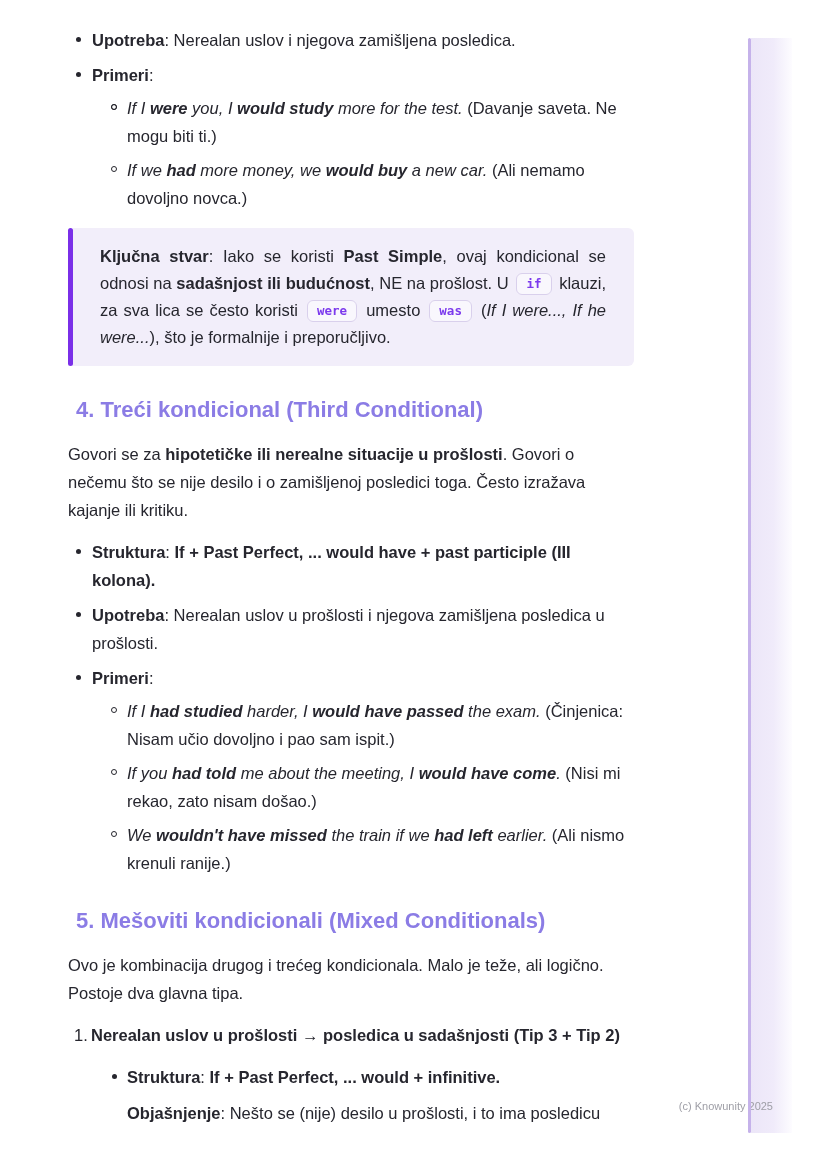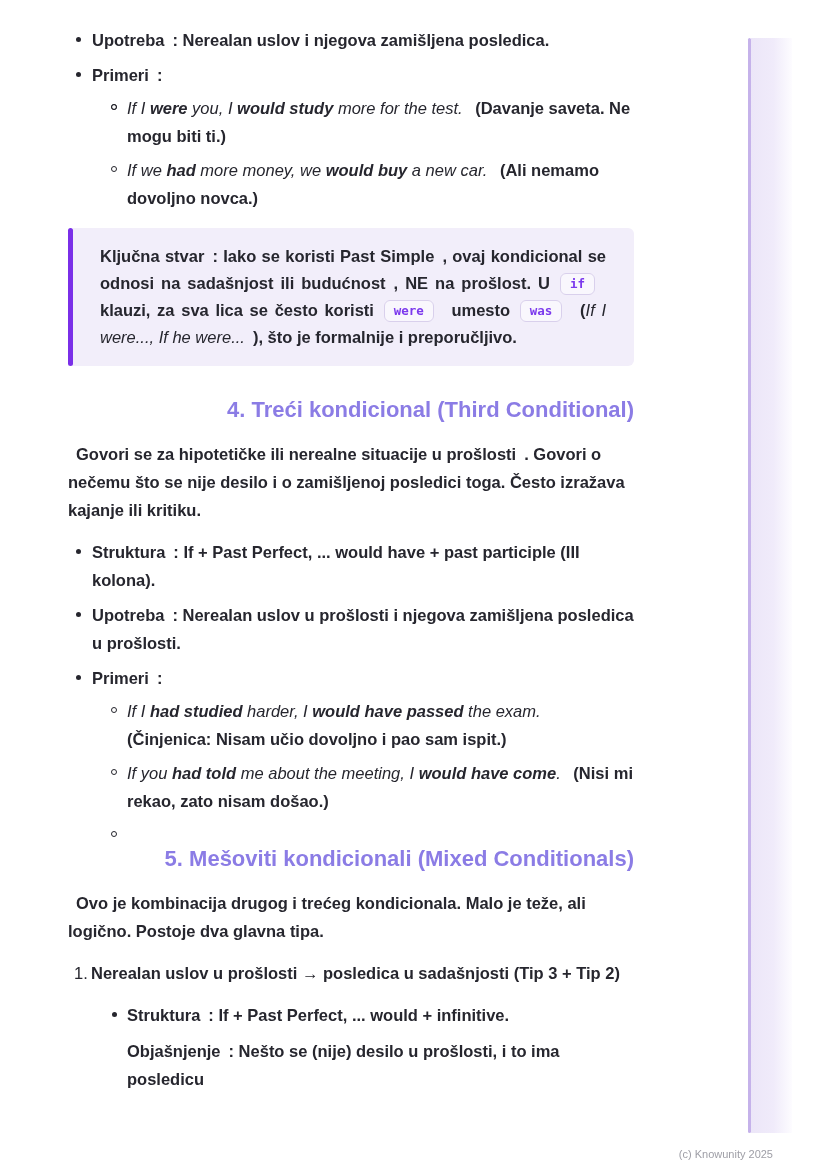--- a/index.html
+++ b/index.html
@@ -12,21 +12,21 @@
     overflow:hidden;
   }
   .content{
     position:absolute;
     left:68px;top:26px;
     width:566px;
     font-size:16.5px;
     line-height:28px;
   }
   
-  .seg-t{font-weight:700;font-style:normal;margin-left:8px;}
+  .seg-t{font-weight:400;font-style:normal;}
   .seg-b{font-weight:700;}
   .seg-i{font-style:italic;}
   .seg-bi{font-weight:700;font-style:italic;}
   .chip{
     font-family:"DejaVu Sans Mono","Liberation Mono",monospace;
     font-size:12.5px;
     font-weight:bold;
     color:var(--code-color,#7c3aed);
     background:#f9f7fd;
     border:1px solid #d9d0ec;
@@ -59,22 +59,21 @@
     position:absolute;left:44px;top:11px;
     width:5px;height:5px;border-radius:50%;
     background:#26262e;
   }
   
   .h2{
     color:var(--heading-color,#8b7ce5);
     font-size:22px;
     font-weight:700;
     line-height:28px;
-    margin:30px 0 16px 0;
-    text-align:right;
+    margin:30px 0 16px 8px;
   }
   .para{margin:0 0 14px 0;}
   
   .callout{
     position:relative;
     background:var(--callout-bg,#f2eefa);
     border-radius:6px;
     padding:15px 28px 15px 32px;
     margin:16px 0 0 0;
   }
@@ -84,21 +83,21 @@
     border-radius:6px;
   }
   .callout-text{
     margin:0;
     line-height:27px;
     text-align:justify;
   }
   
   .footer{
     position:absolute;
-    top:1148px;right:55px;
+    top:1100px;right:55px;
     font-size:11px;
     color:#9e9ea6;
     z-index:2;
   }
   .strip-fill{
     position:absolute;
     left:751px;top:38px;
     width:41px;height:1095px;
     background:linear-gradient(to right,#ece6f8 0%,#f0ebfa 55%,#fdfcff 100%);
     z-index:1;
@@ -132,21 +131,21 @@
       </div>
       <div class="h2">4. Treći kondicional (Third Conditional)</div>
       <p class="para"><span class="seg-t">Govori se za </span><span class="seg-b">hipotetičke ili nerealne situacije u prošlosti</span><span class="seg-t">. Govori o nečemu što se nije desilo i o zamišljenoj posledici toga. Često izražava kajanje ili kritiku.</span></p>
       <div class="ulist">
         <div class="li-top"><span class="marker-disc"></span><span><span class="seg-b">Struktura</span><span class="seg-t">: </span><span class="seg-b">If + Past Perfect, ... would have + past participle (III kolona).</span></span></div>
         <div class="li-top"><span class="marker-disc"></span><span><span class="seg-b">Upotreba</span><span class="seg-t">: Nerealan uslov u prošlosti i njegova zamišljena posledica u prošlosti.</span></span></div>
         <div class="li-top"><span class="marker-disc"></span><span><span class="seg-b">Primeri</span><span class="seg-t">:</span></span></div>
         <div class="sublist">
           <div class="li-sub"><span class="marker-circle"></span><span><span class="seg-i">If I </span><span class="seg-bi">had studied</span><span class="seg-i"> harder, I </span><span class="seg-bi">would have passed</span><span class="seg-i"> the exam.</span><span class="seg-t"> (Činjenica: Nisam učio dovoljno i pao sam ispit.)</span></span></div>
           <div class="li-sub"><span class="marker-circle"></span><span><span class="seg-i">If you </span><span class="seg-bi">had told</span><span class="seg-i"> me about the meeting, I </span><span class="seg-bi">would have come</span><span class="seg-i">.</span><span class="seg-t"> (Nisi mi rekao, zato nisam došao.)</span></span></div>
-          <div class="li-sub"><span class="marker-circle"></span></div>
+          <div class="li-sub"><span class="marker-circle"></span><span><span class="seg-i">We </span><span class="seg-bi">wouldn't have missed</span><span class="seg-i"> the train if we </span><span class="seg-bi">had left</span><span class="seg-i"> earlier.</span><span class="seg-t"> (Ali nismo krenuli ranije.)</span></span></div>
         </div>
       </div>
       <div class="h2">5. Mešoviti kondicionali (Mixed Conditionals)</div>
       <p class="para"><span class="seg-t">Ovo je kombinacija drugog i trećeg kondicionala. Malo je teže, ali logično. Postoje dva glavna tipa.</span></p>
       <div class="olist">
         <div class="oli"><span class="num-marker">1.</span><span><span class="seg-b">Nerealan uslov u prošlosti → posledica u sadašnjosti (Tip 3 + Tip 2)</span></span></div>
         <div class="osublist">
           <div class="li-osub"><span class="marker-disc-sub"></span><span><span class="seg-b">Struktura</span><span class="seg-t">: </span><span class="seg-b">If + Past Perfect, ... would + infinitive.</span></span></div>
           <div class="li-osub"><span><span class="seg-b">Objašnjenje</span><span class="seg-t">: Nešto se (nije) desilo u prošlosti, i to ima posledicu </span></span></div>
         </div>

